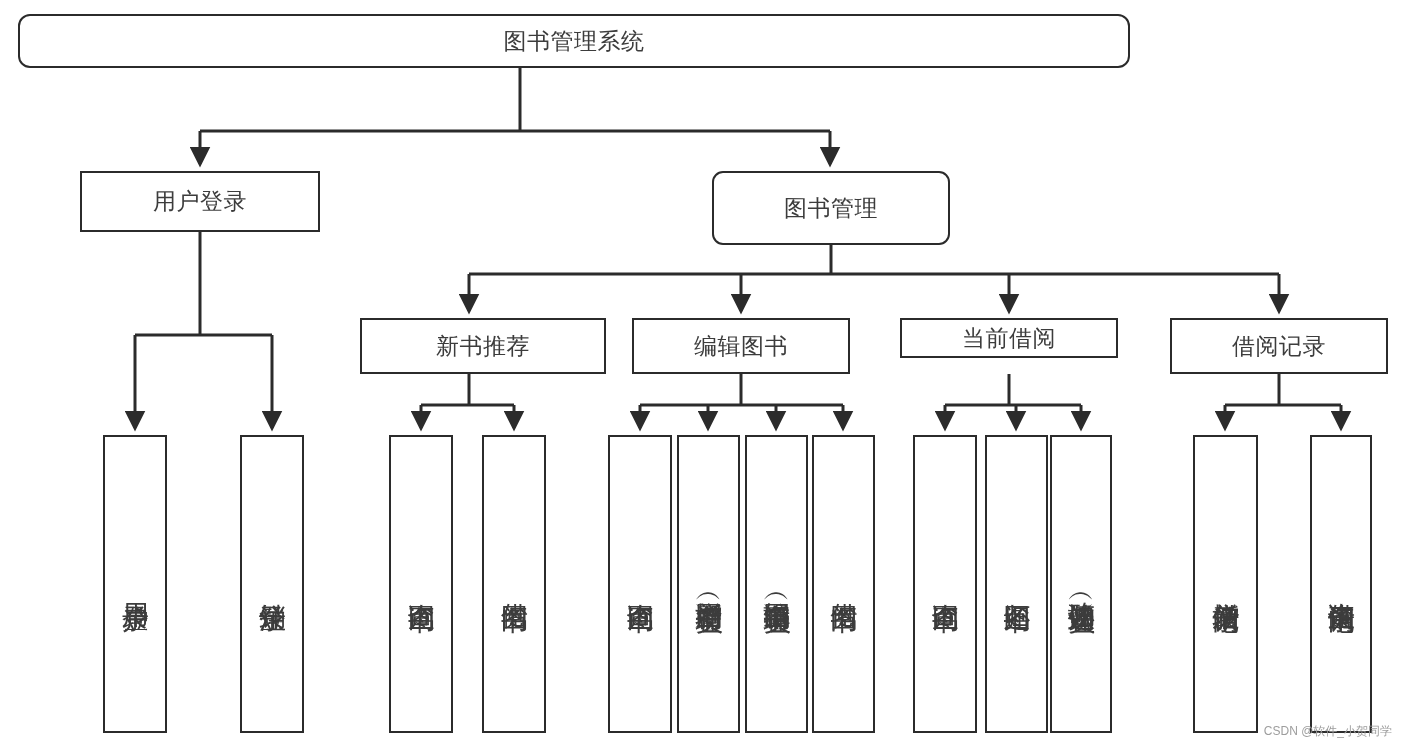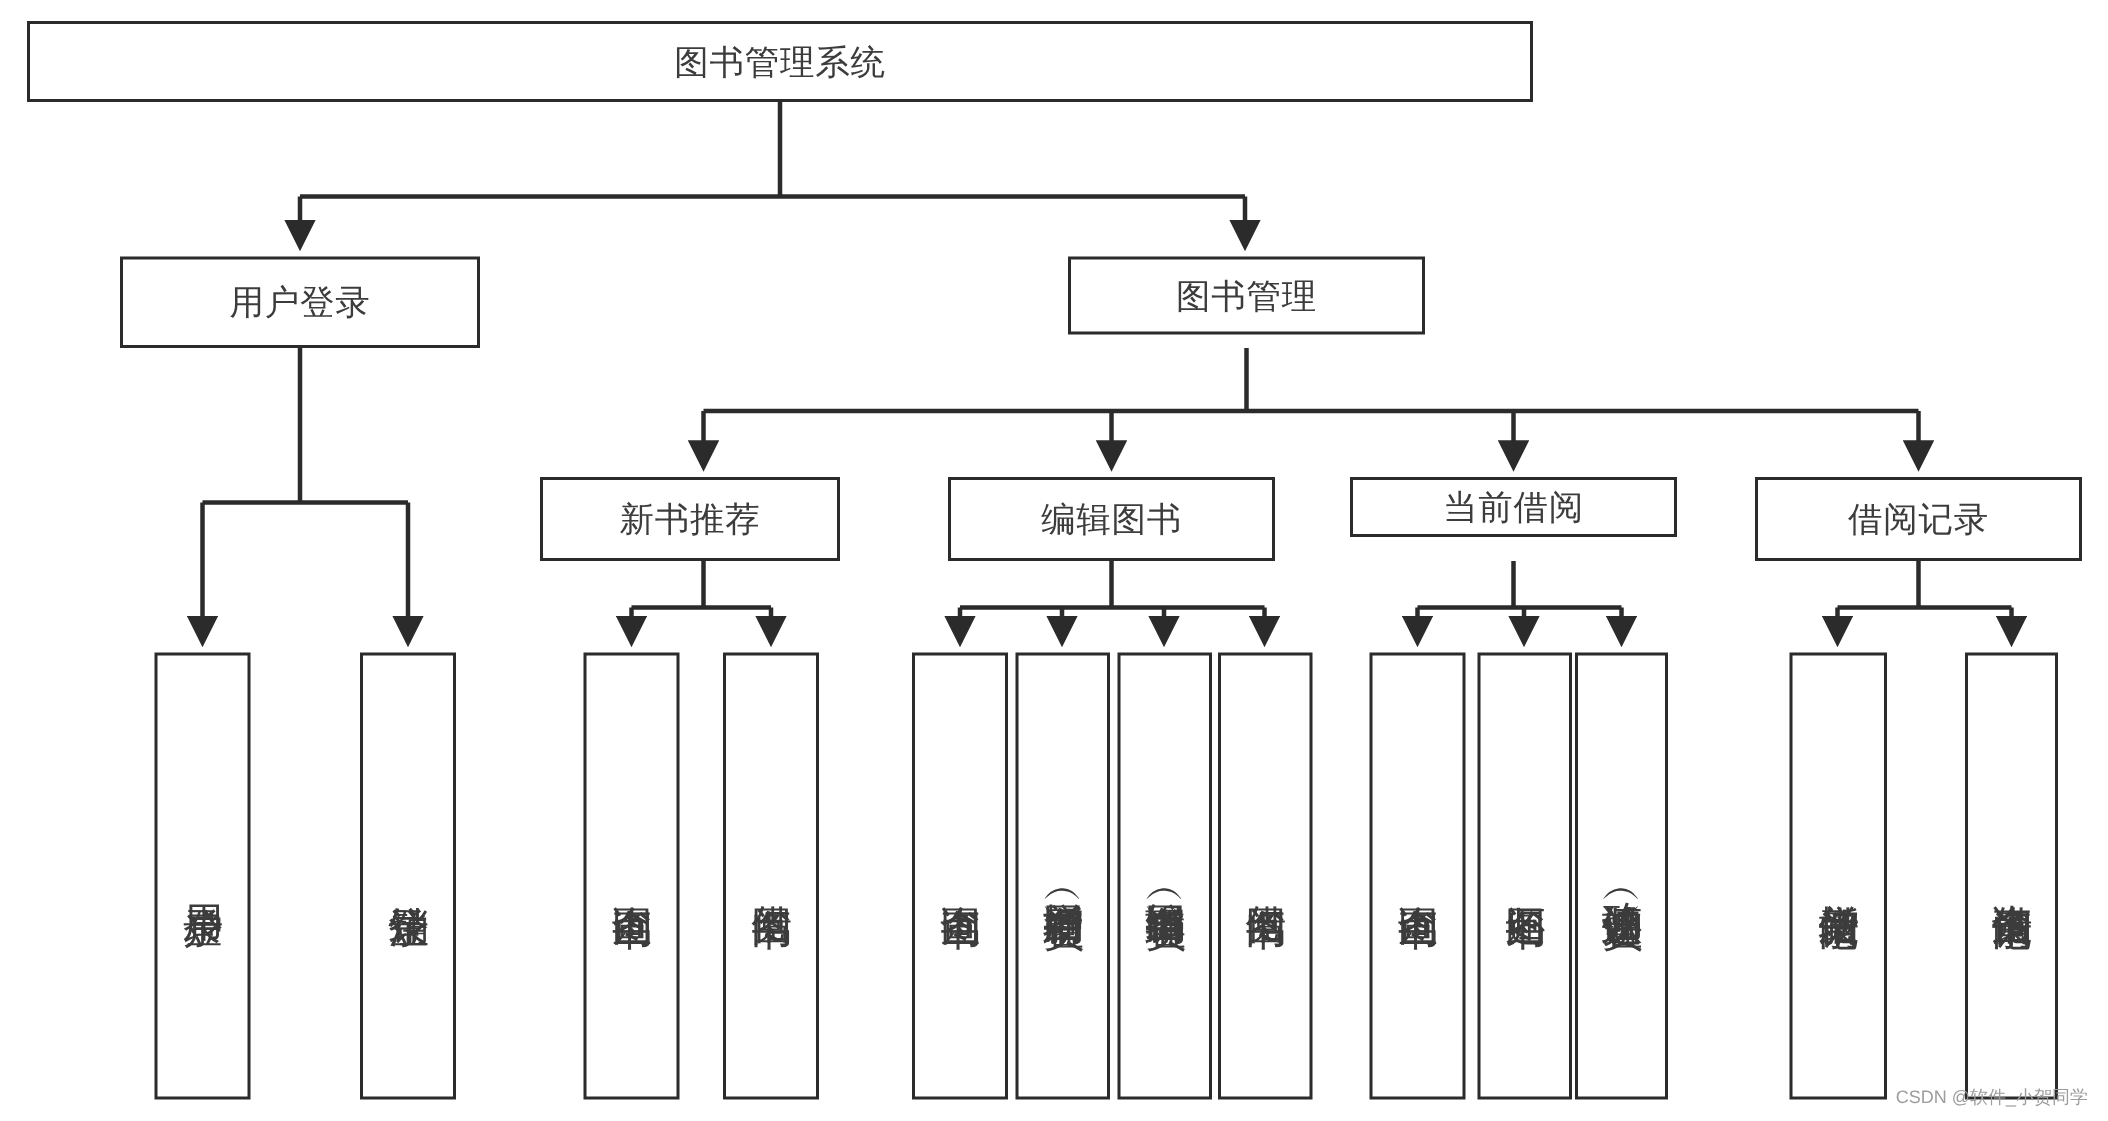--- a/index.html
+++ b/index.html
@@ -116,32 +116,32 @@
       <path d="M 1016 405 L 1016 428" marker-end="url(#arrow)"></path>
       <path d="M 1081 405 L 1081 428" marker-end="url(#arrow)"></path>
 
       <path d="M 1279 374 L 1279 405"></path>
       <path d="M 1225 405 L 1341 405"></path>
       <path d="M 1225 405 L 1225 428" marker-end="url(#arrow)"></path>
       <path d="M 1341 405 L 1341 428" marker-end="url(#arrow)"></path>
     </g>
   </svg>
 
-  <div class="node" id="node-root" style="left: 18px; top: 14px; width: 1004px; height: 54px;">
+  <div class="node" id="node-root" style="left: 18px; top: 14px; width: 1112px; height: 54px; border-radius: 12px;">
     <span class="node-h">图书管理系统</span>
   </div>
 
   <div class="node" id="node-l2-0" style="left: 80px; top: 171px; width: 240px; height: 61px;">
     <span class="node-h">用户登录</span>
   </div>
-  <div class="node" id="node-l2-1" style="left: 712px; top: 171px; width: 238px; height: 52px;">
+  <div class="node" id="node-l2-1" style="left: 712px; top: 171px; width: 238px; height: 74px; border-radius: 11px;">
     <span class="node-h">图书管理</span>
   </div>
 
-  <div class="node" id="node-l3-0" style="left: 360px; top: 318px; width: 200px; height: 56px;">
+  <div class="node" id="node-l3-0" style="left: 360px; top: 318px; width: 246px; height: 56px;">
     <span class="node-h">新书推荐</span>
   </div>
   <div class="node" id="node-l3-1" style="left: 632px; top: 318px; width: 218px; height: 56px;">
     <span class="node-h">编辑图书</span>
   </div>
   <div class="node" id="node-l3-2" style="left: 900px; top: 318px; width: 218px; height: 40px; text-align: center;">
     <span class="node-h">当前借阅</span>
   </div>
   <div class="node" id="node-l3-3" style="left: 1170px; top: 318px; width: 218px; height: 56px;">
     <span class="node-h">借阅记录</span>

